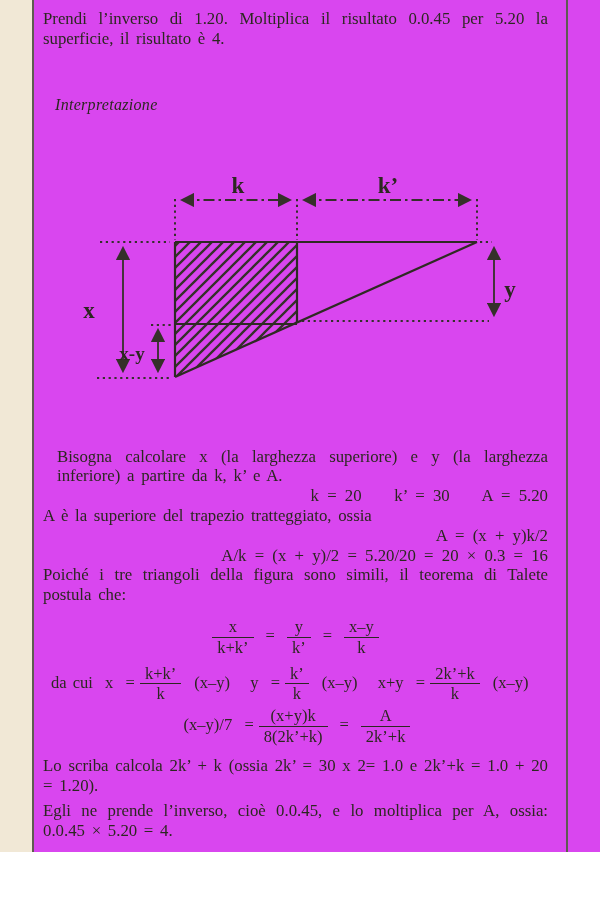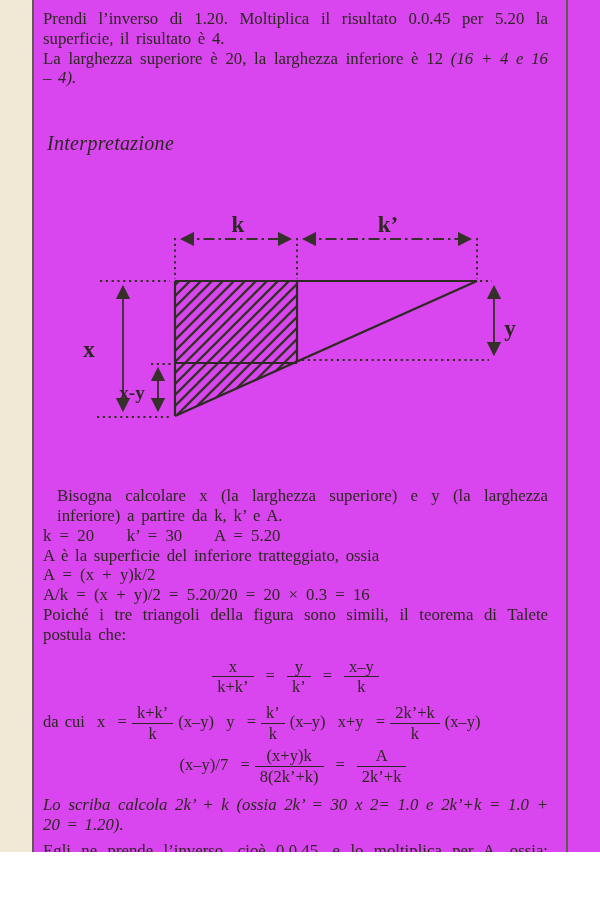--- a/index.html
+++ b/index.html
@@ -17,51 +17,50 @@
   .rule-right{left:566px;}
   .content{
     position:relative;
     padding:9px 52px 0 43px;
     font-size:16.8px;
     line-height:19.8px;
   }
   p{margin:0;word-spacing:2.5px;}
   .j{text-align:justify;}
   .it{font-style:italic;}
-  .wide{word-spacing:4px;white-space:pre-wrap;}
-  .heading{margin:45px 0 0 4px;font-style:italic;font-size:20px;line-height:21px;letter-spacing:.3px;}
+  .wide{word-spacing:4px;white-space:pre-wrap;text-align:right;}
+  .heading{margin:45px 0 0 12px;font-style:italic;font-size:16px;line-height:21px;letter-spacing:.3px;}
   .figure{height:244px;margin:50px -52px 0 -43px;position:relative;}
   .figure svg{display:block;}
   
   .eq{font-size:16.5px;word-spacing:2px;}
   .eq-center{text-align:center;}
-  .eq .txt{white-space:pre-wrap;}
+  .eq .txt{white-space:pre-wrap;margin-left:8px;}
   .frac{display:inline-block;vertical-align:middle;text-align:center;line-height:1.08;margin:0 5px;}
   .frac .num{display:block;border-bottom:1.5px solid #2c2820;padding:0 5px 1px;}
   .frac .den{display:block;padding:1px 5px 0;}
   .rel{margin:0 7px;}
   .eq-talete{margin-top:13px;}
   .eq-dacui{margin-top:8px;}
   .eq-final{margin-top:4px;}
-  .p-scriba{margin-top:10px;font-style:italic;}
+  .p-scriba{margin-top:10px;}
   .p-egli{margin-top:6px;}
   .p-body-first{margin-top:38px;margin-left:14px;}
 </style>
 </head>
 <body>
 
 <div class="page">
   <div class="edge-strip"></div>
   <div class="rule rule-left"></div>
   <div class="rule rule-right"></div>
 
   <div class="content">
 
     <p class="j">Prendi l’inverso di 1.20. Moltiplica il risultato 0.0.45 per 5.20 la superficie, il risultato è 4.</p>
-    <p class="j"><span>La larghezza superiore è 20, la larghezza inferiore è 12 </span><span class="it">(16 + 4 e 16 – 4).</span></p>
 
     <p class="heading">Interpretazione</p>
 
     <div class="figure">
       <svg width="600" height="244" viewBox="0 228 600 244" xmlns="http://www.w3.org/2000/svg">
         <defs>
           <marker id="ah" viewBox="0 0 10 10" refX="8.5" refY="5" markerWidth="8" markerHeight="8" orient="auto-start-reverse">
             <path d="M0,0 L10,5 L0,10 z" fill="#35302a"></path>
           </marker>
           <pattern id="hatch" width="11" height="11" patternUnits="userSpaceOnUse">
@@ -103,21 +102,21 @@
           <text x="388" y="256" font-size="23">k’</text>
           <text x="89" y="381" font-size="23">x</text>
           <text x="510" y="360" font-size="23">y</text>
           <text x="132" y="423" font-size="19">x-y</text>
         </g>
       </svg>
     </div>
 
     <p class="j p-body-first">Bisogna calcolare x (la larghezza superiore) e y (la larghezza inferiore) a partire da k, k’ e A.</p>
     <p class="wide">k = 20    k’ = 30    A = 5.20</p>
-    <p>A è la superficie del inferiore tratteggiato, ossia</p>
+    <p>A è la superiore del trapezio tratteggiato, ossia</p>
     <p class="wide">A = (x + y)k/2</p>
     <p class="wide">A/k = (x + y)/2 = 5.20/20 = 20 × 0.3 = 16</p>
     <p class="j">Poiché i tre triangoli della figura sono simili, il teorema di Talete postula che:</p>
 
     <div class="eq eq-center eq-talete">
       <span class="frac"><span class="num">x</span><span class="den">k+k’</span></span><span class="rel">=</span><span class="frac"><span class="num">y</span><span class="den">k’</span></span><span class="rel">=</span><span class="frac"><span class="num">x–y</span><span class="den">k</span></span>
     </div>
 
     <div class="eq eq-dacui">
       <span class="txt">da cui  x  =</span><span class="frac"><span class="num">k+k’</span><span class="den">k</span></span><span class="txt">(x–y)</span><span class="txt">  y  =</span><span class="frac"><span class="num">k’</span><span class="den">k</span></span><span class="txt">(x–y)</span><span class="txt">  x+y  =</span><span class="frac"><span class="num">2k’+k</span><span class="den">k</span></span><span class="txt">(x–y)</span>

